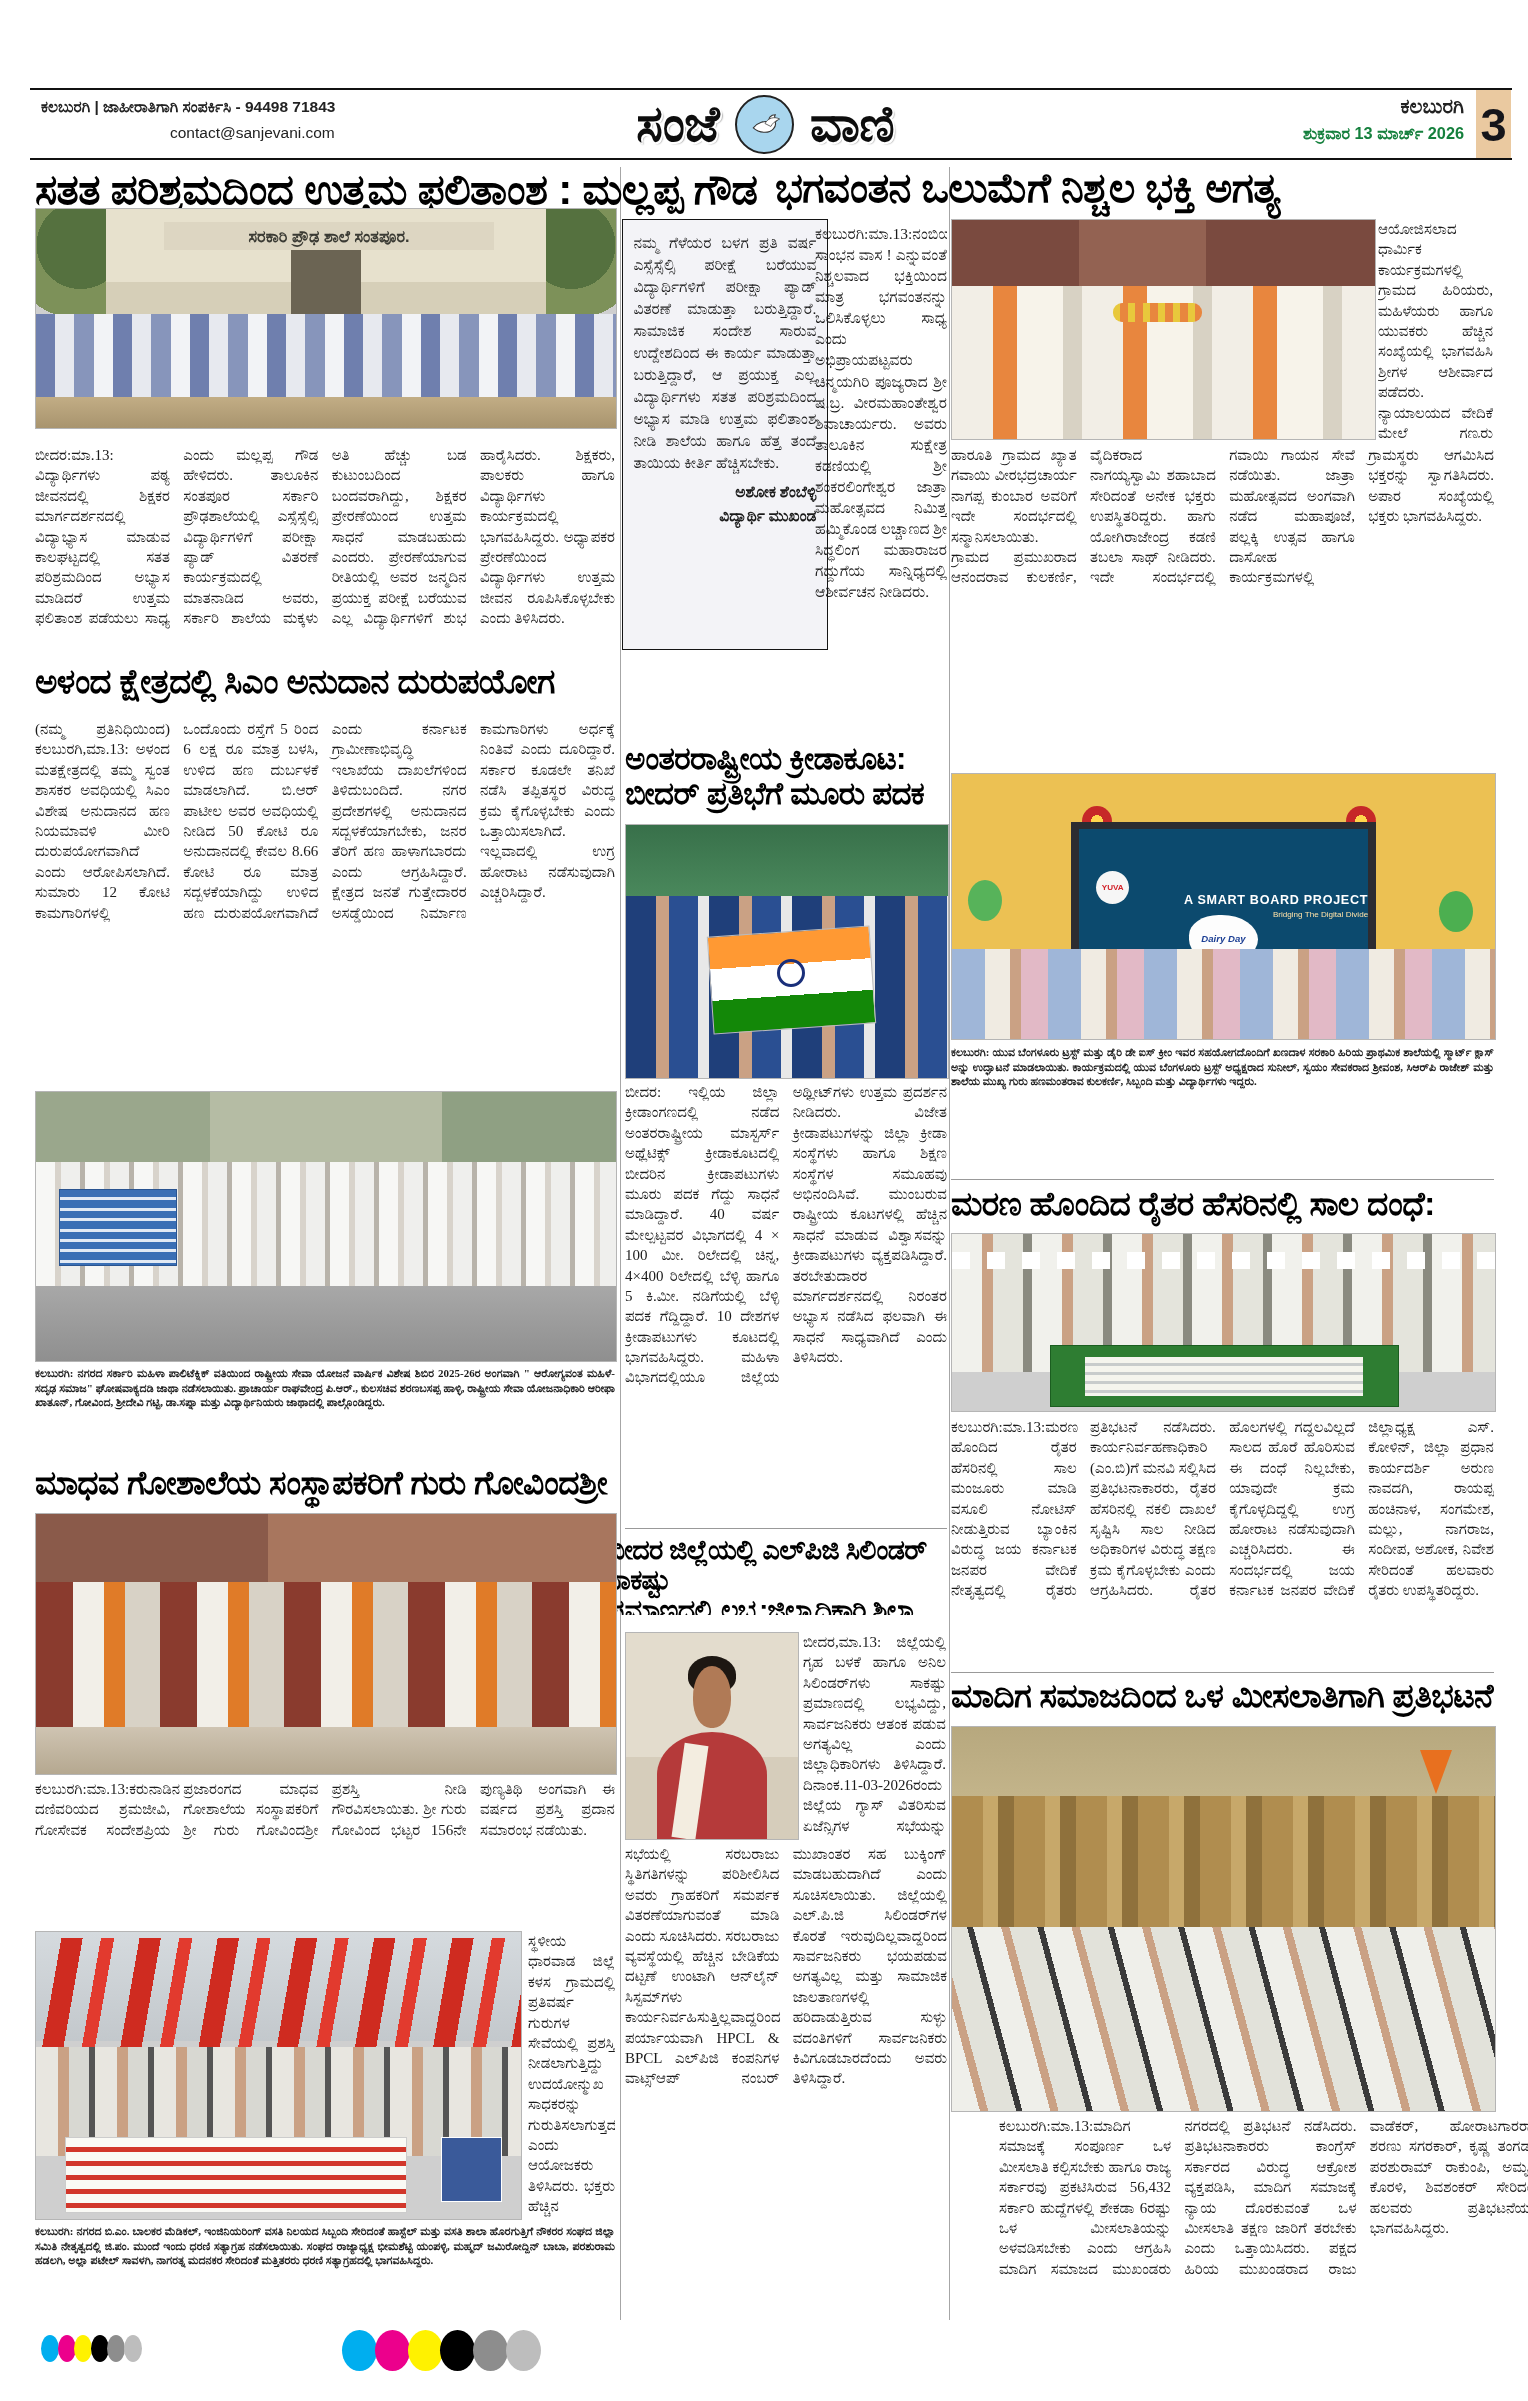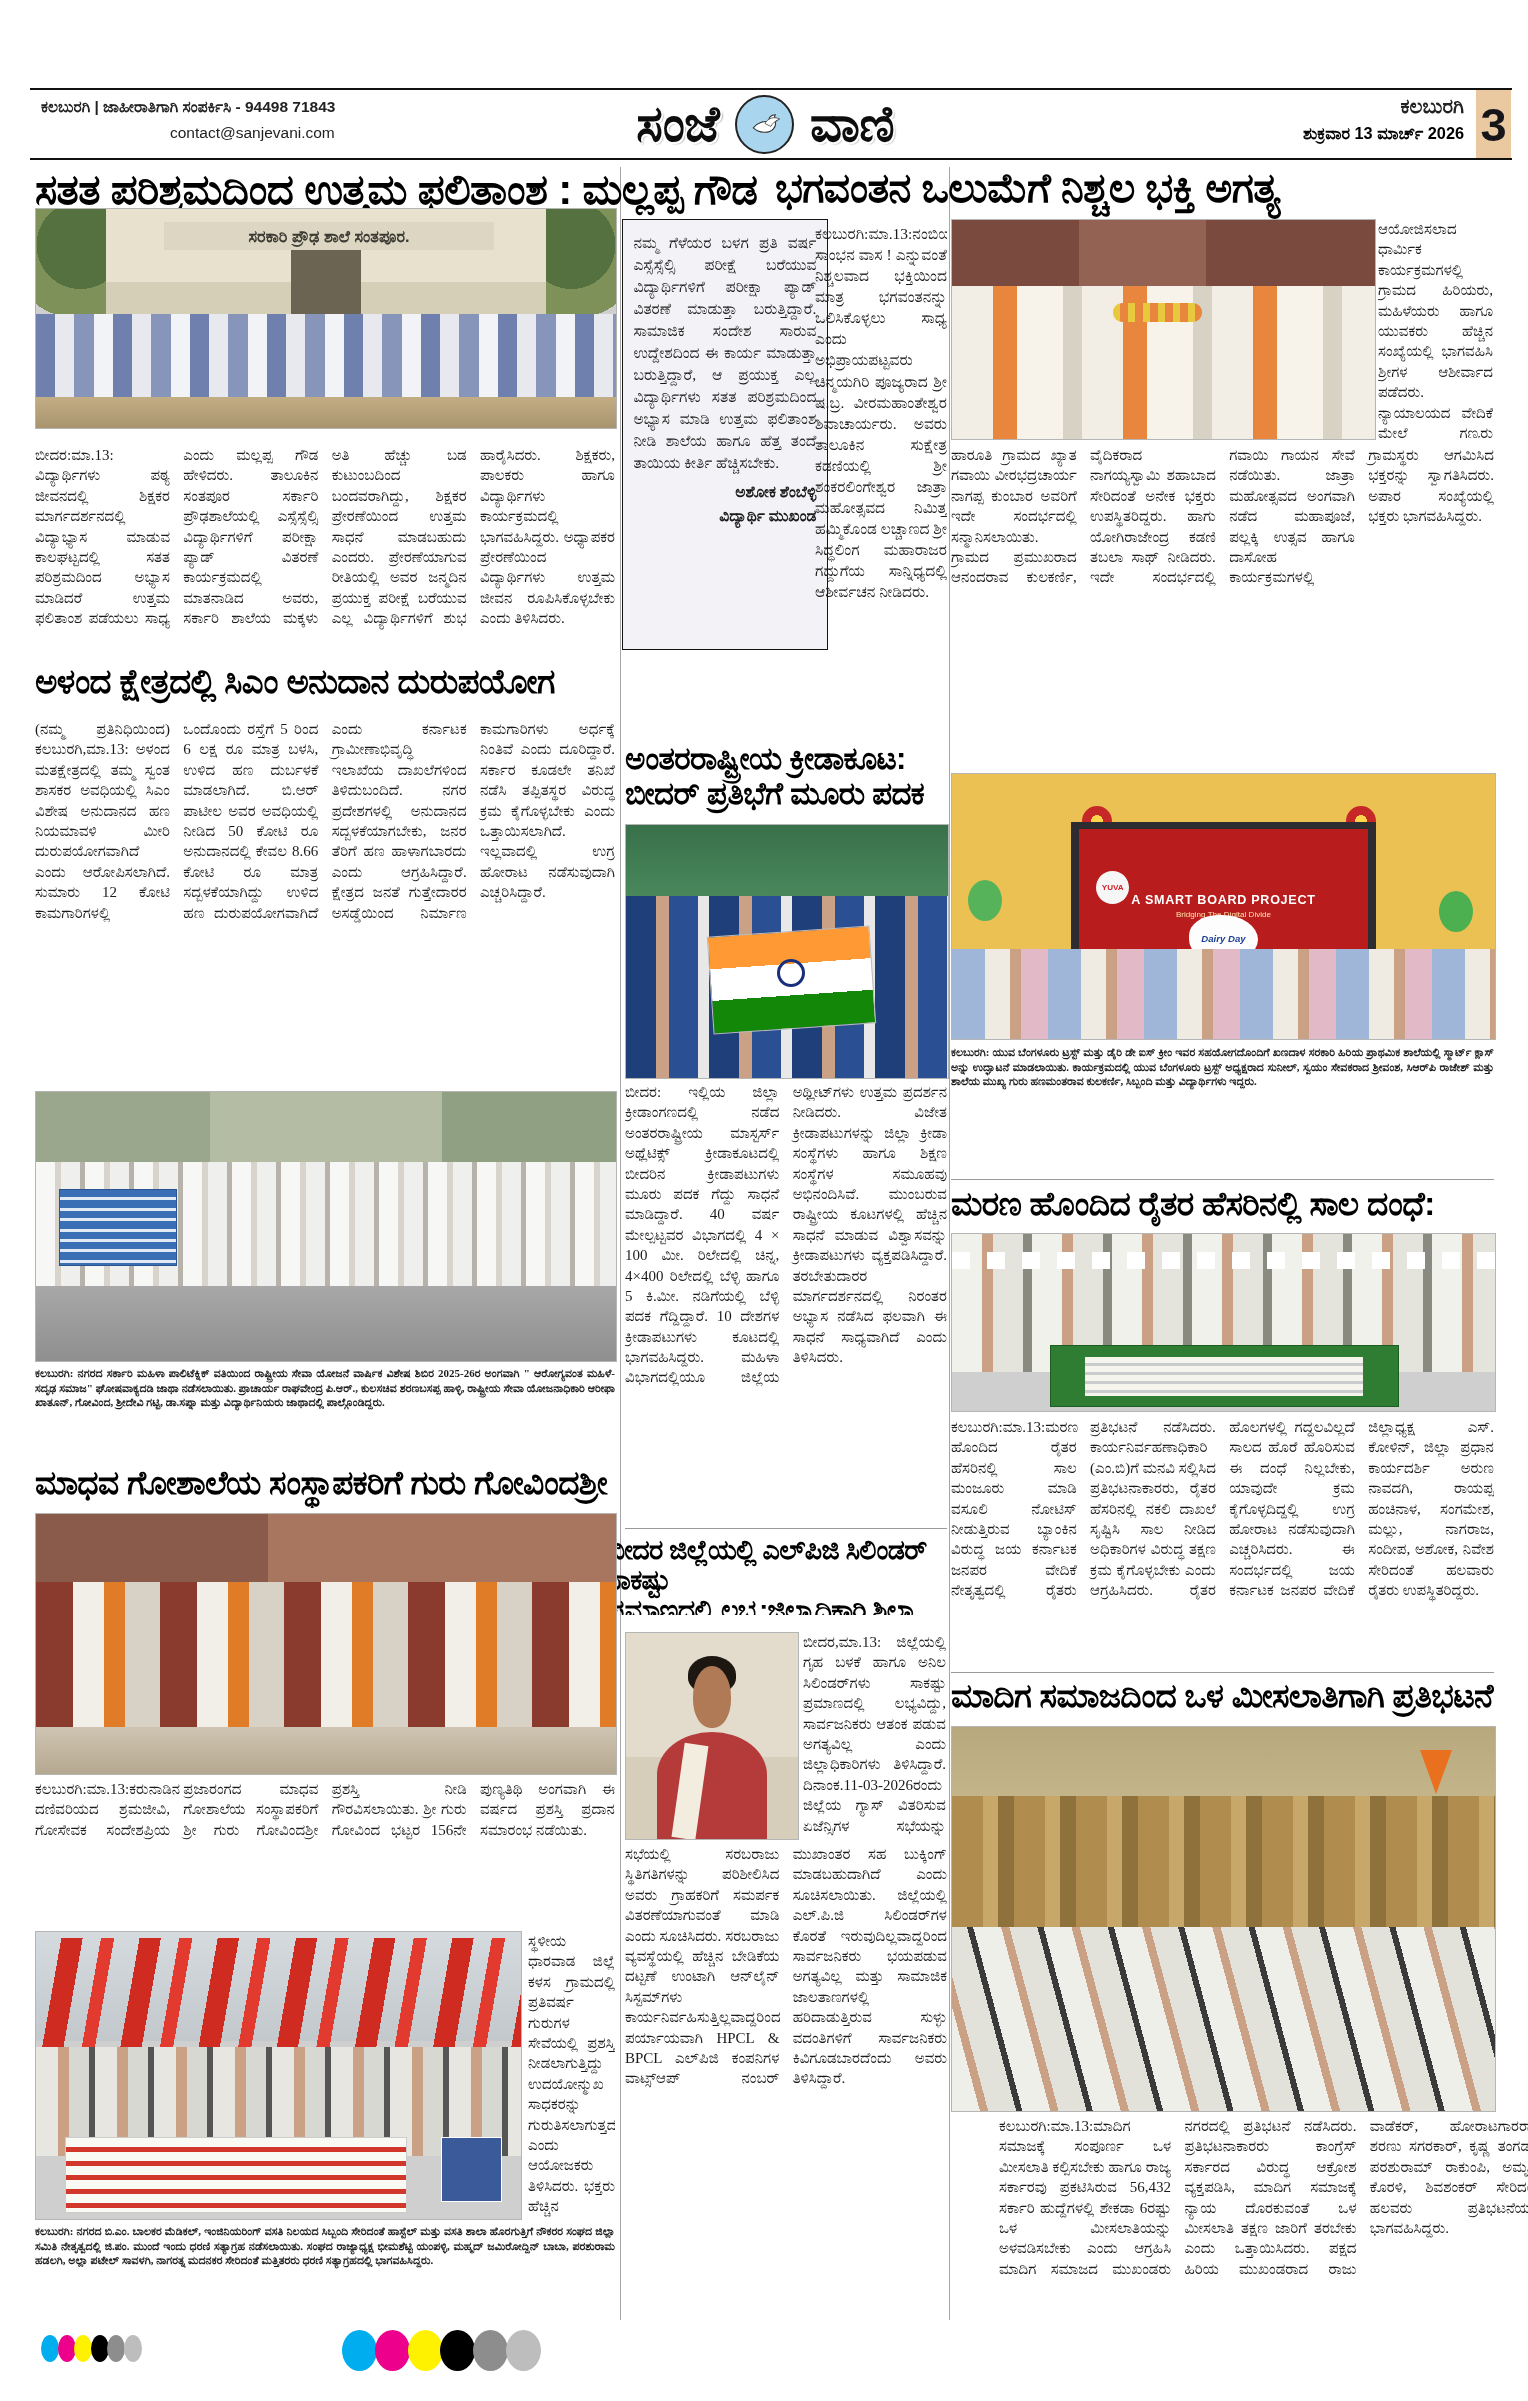--- a/index.html
+++ b/index.html
@@ -15,21 +15,21 @@
              font-size:15.5px;color:#222;}
   .masthead{left:569px;top:92px;width:392px;height:65px;display:flex;align-items:center;
             justify-content:center;gap:16px;}
   .masthead .word{font-family:"Liberation Sans",sans-serif;font-weight:bold;font-size:50px;
             color:#0d0d0d;letter-spacing:-0.7px;
             text-shadow:-1.5px -1.5px 0 #fff,1.5px -1.5px 0 #fff,-1.5px 1.5px 0 #fff,1.5px 1.5px 0 #fff,2.2px 2.2px 1.5px #999;}
   .dove-circle{width:55px;height:55px;border-radius:50%;background:#a9d6ee;border:2.2px solid #222;
             display:flex;align-items:center;justify-content:center;flex:0 0 auto;}
   .hdr-right{left:1168px;top:95px;width:296px;text-align:right;font-family:"Liberation Sans",sans-serif;}
   .hdr-city{font-size:20px;font-weight:bold;color:#222;}
-  .hdr-date{font-size:16.3px;font-weight:bold;color:#000000;margin-top:6px;text-align:right;}
+  .hdr-date{font-size:16.3px;font-weight:bold;color:#15803d;margin-top:6px;text-align:right;}
   .pagenum-box{left:1476px;top:90px;width:35px;height:68px;background:#eac9a0;
             display:flex;align-items:center;justify-content:center;}
   .pagenum-box span{font-family:"Liberation Sans",sans-serif;font-size:47px;font-weight:bold;color:#15151a;}
   
   .headline{font-family:"Liberation Sans",sans-serif;font-weight:bold;color:#000;
             letter-spacing:-0.7px;line-height:1.12;overflow:hidden;}
   .body-txt{font-size:15px;line-height:1.36;text-align:justify;overflow:hidden;}
   .cols-4{column-count:4;column-gap:13.3px;}
   .cols-3{column-count:3;column-gap:13.3px;padding-left:48px;}
   .cols-2{column-count:2;column-gap:13.3px;}
@@ -57,22 +57,22 @@
   
   .pd-banner{left:0;top:0;width:100%;height:30%;background:linear-gradient(180deg,#38704a,#4b8a5d);}
   .pd-runners{left:0;top:28%;width:100%;height:72%;
         background:repeating-linear-gradient(90deg,#1f3f7a 0 30px,#caa184 30px 43px,#2a4f92 43px 72px,#e8e8e8 72px 83px);}
   .pd-flag{left:26%;top:42%;width:50%;height:38%;transform:rotate(-4deg);border:0.7px solid #bbb;
         background:linear-gradient(180deg,#ff9933 0 33%,#ffffff 33% 66%,#138808 66% 100%);}
   .pd-chakra{left:47%;top:53%;width:22px;height:22px;border-radius:50%;border:3px solid #1a2f7a;}
   
   .pe-wall{left:0;top:0;width:100%;height:100%;background:linear-gradient(180deg,#ecc153 0 70%,#d9ae46 70% 100%);}
   .pe-board{left:22%;top:18%;width:56%;height:58%;background:#2c2c31;padding:7.4px;box-sizing:border-box;}
-  .pe-screen{width:100%;height:100%;background:#b91c1c;position:relative;overflow:hidden;
-        font-family:"Liberation Sans",sans-serif;color:#fff;text-align:center;}
+  .pe-screen{width:100%;height:100%;background:#0c4a6e;position:relative;overflow:hidden;
+        font-family:"Liberation Sans",sans-serif;color:#fff;text-align:right;}
   .pe-title{margin-top:22%;font-size:12.6px;font-weight:bold;letter-spacing:0.7px;}
   .pe-sub{font-size:8.1px;margin-top:3px;color:#ffe2a8;}
   .pe-sponsor-blob{position:absolute;left:38%;bottom:4%;width:24%;height:34%;background:#fdfdfd;border-radius:45% 55% 50% 50%;
         display:flex;align-items:center;justify-content:center;color:#1c3f94;font-style:italic;font-weight:bold;font-size:9.6px;}
   .pe-yuva{position:absolute;left:6%;top:30%;width:33px;height:33px;border-radius:50%;background:#f6f6f6;color:#d2222a;
         display:flex;align-items:center;justify-content:center;font-family:"Liberation Sans",sans-serif;font-weight:bold;font-size:8.1px;}
   .pe-rosette{width:30px;height:30px;border-radius:50%;background:radial-gradient(circle,#ffd54d 0 6px,#c62828 6px 15px);}
   .pe-balloon{width:34px;height:41px;border-radius:50%;}
   .pe-people{left:0;bottom:0;width:100%;height:34%;
         background:repeating-linear-gradient(90deg,#9fb6d8 0 33px,#f0ebe2 33px 58px,#caa184 58px 69px,#e2b9c6 69px 96px);}

